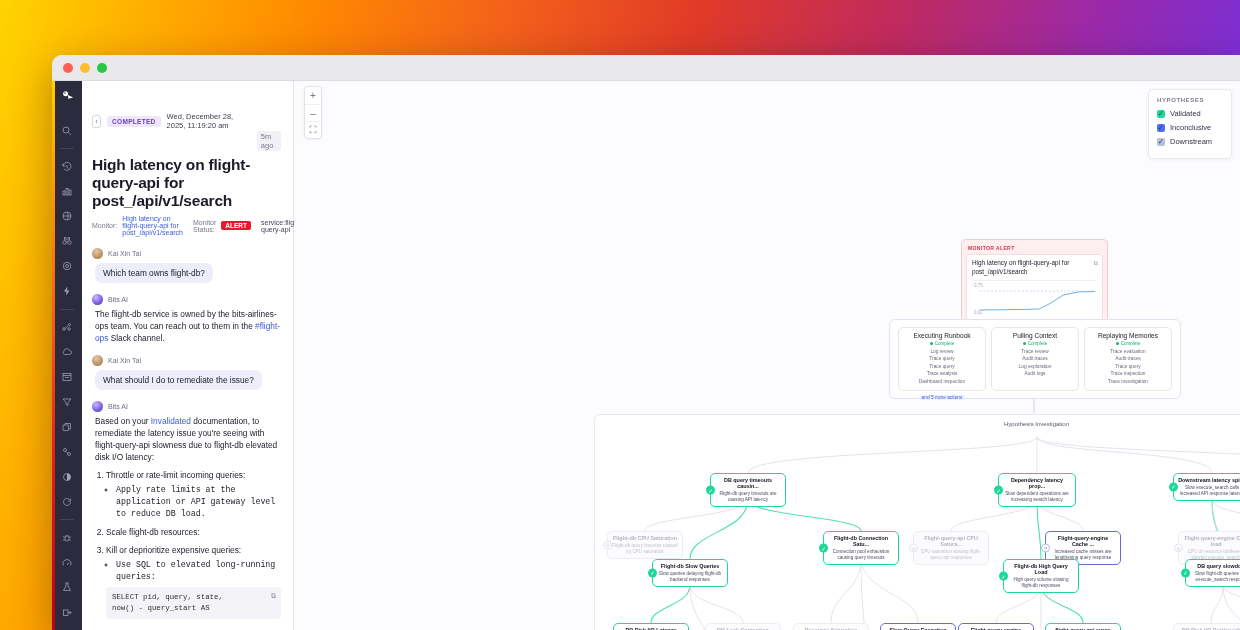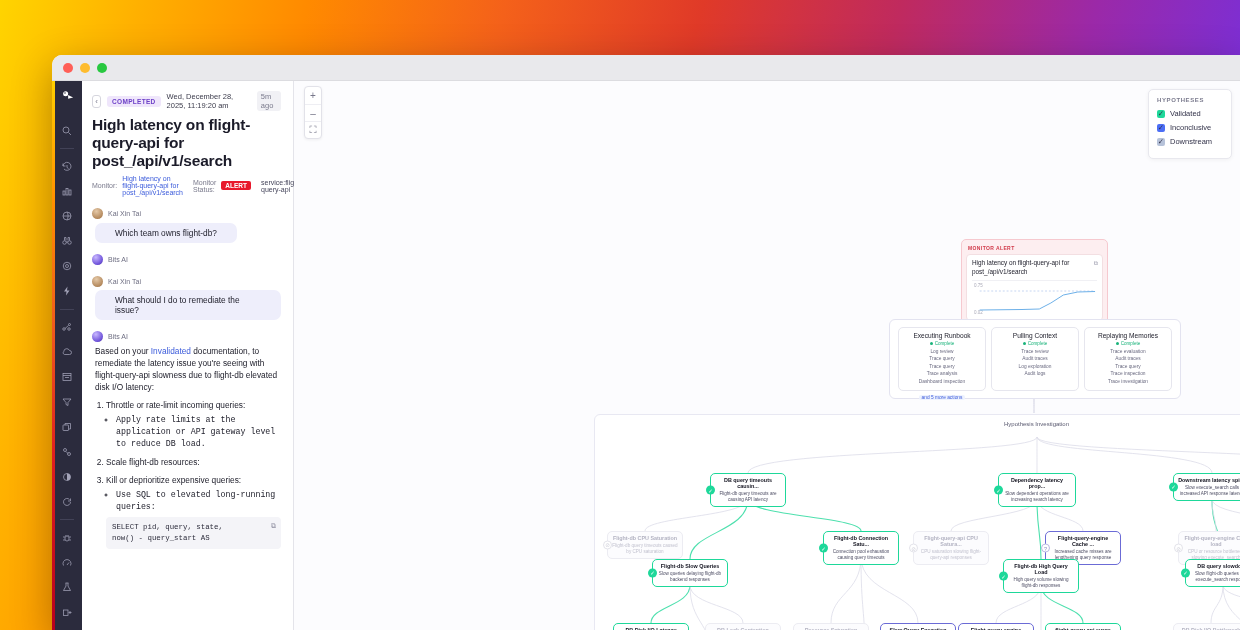--- a/index.html
+++ b/index.html
@@ -72,39 +72,39 @@
   .backbtn {
     width: 13px; height: 13px; border: 1px solid #d6d6de; border-radius: 3px;
     display: flex; align-items: center; justify-content: center;
     font-size: 8px; color: #7a7a8c; cursor: pointer; background: #fff;
   }
   .pill-completed {
     background: #efe6fb; color: #6c3fc7; font-size: 6.5px; font-weight: bold;
     padding: 2px 5px; border-radius: 3px; letter-spacing: .3px;
   }
   .ts { font-size: 7.5px; color: #3c3c4c; }
-  .ago { font-size: 7.5px; color: #7a7a8c; background: #f1f1f5; padding: 1px 4px; border-radius: 3px; }
+  .ago { font-size: 7.5px; color: #7a7a8c; background: #f1f1f5; padding: 1px 4px; border-radius: 3px; margin-top: 40px; }
   .title { font-size: 15.5px; font-weight: bold; color: #1b1b29; letter-spacing: -.2px; }
   .metarow { display: flex; align-items: center; gap: 5px; margin-top: 5px; flex-wrap: nowrap; }
   .meta-lbl { font-size: 7px; color: #7a7a8c; }
   .meta-link { font-size: 7px; color: #3b5bdb; }
   .meta-div { width: 1px; height: 9px; background: #dcdce4; }
   .badge-alert { background: #e8192c; color: #fff; font-size: 6.5px; font-weight: bold; padding: 1px 4px; border-radius: 2px; }
   .tag { font-size: 7px; color: #44445a; }
 
   .msgs { flex: 1; overflow: hidden; padding: 4px 12px 0 10px; }
   .msg { margin-bottom: 11px; }
   .msg-hd { display: flex; align-items: center; gap: 5px; margin-bottom: 3px; }
   .avatar { width: 11px; height: 11px; border-radius: 50%; flex: none;
     background: radial-gradient(circle at 35% 30%, #c9b8ff, #6b4fd8 70%, #2d2a60); }
   .avatar.user { background: radial-gradient(circle at 40% 30%, #e5c9a8, #b08457 75%, #6d4a2a); }
   .who { font-size: 7px; color: #6e6e82; }
   .msg-body { font-size: 8.3px; line-height: 1.45; color: #22222e; padding-left: 3px; }
   .bubble {
-    background: #eeeefb; border-radius: 7px; padding: 5px 20px;
+    background: #eeeefb; border-radius: 7px; padding: 5px 8px;
     font-size: 8.3px; color: #22222e; display: inline-block; margin-left: 3px;
   }
   .lk { color: #3b5bdb; }
   ol.steps { margin: 6px 0 0 14px; padding: 0; }
   ol.steps > li { font-size: 8.3px; line-height: 1.45; margin-bottom: 6px; color: #22222e; }
   ul.sub { margin: 3px 0 0 10px; padding: 0; list-style: circle; }
   ul.sub > li { font-size: 8.3px; line-height: 1.45; color: #22222e; font-family: Liberation Mono, monospace; }
   .code {
     background: #f4f4f8; border-radius: 4px; padding: 5px 6px; margin-top: 4px;
     font-family: "Liberation Mono", monospace; font-size: 7.4px; line-height: 1.5;
@@ -371,20 +371,21 @@
             <span class="who">Kai Xin Tai</span>
             </div>
           <div class="bubble">Which team owns flight-db?</div>
         </div>
 
         <div class="msg">
           <div class="msg-hd">
               <span class="avatar"></span>
             <span class="who">Bits AI</span>
             </div>
+          <div class="msg-body"><span>The flight-db service is owned by the bits-airlines-ops team. You can reach out to them in the </span><span class="lk">#flight-ops</span><span> Slack channel.</span></div>
         </div>
 
         <div class="msg">
           <div class="msg-hd">
               <span class="avatar user"></span>
             <span class="who">Kai Xin Tai</span>
             </div>
           <div class="bubble">What should I do to remediate the issue?</div>
         </div>
 

